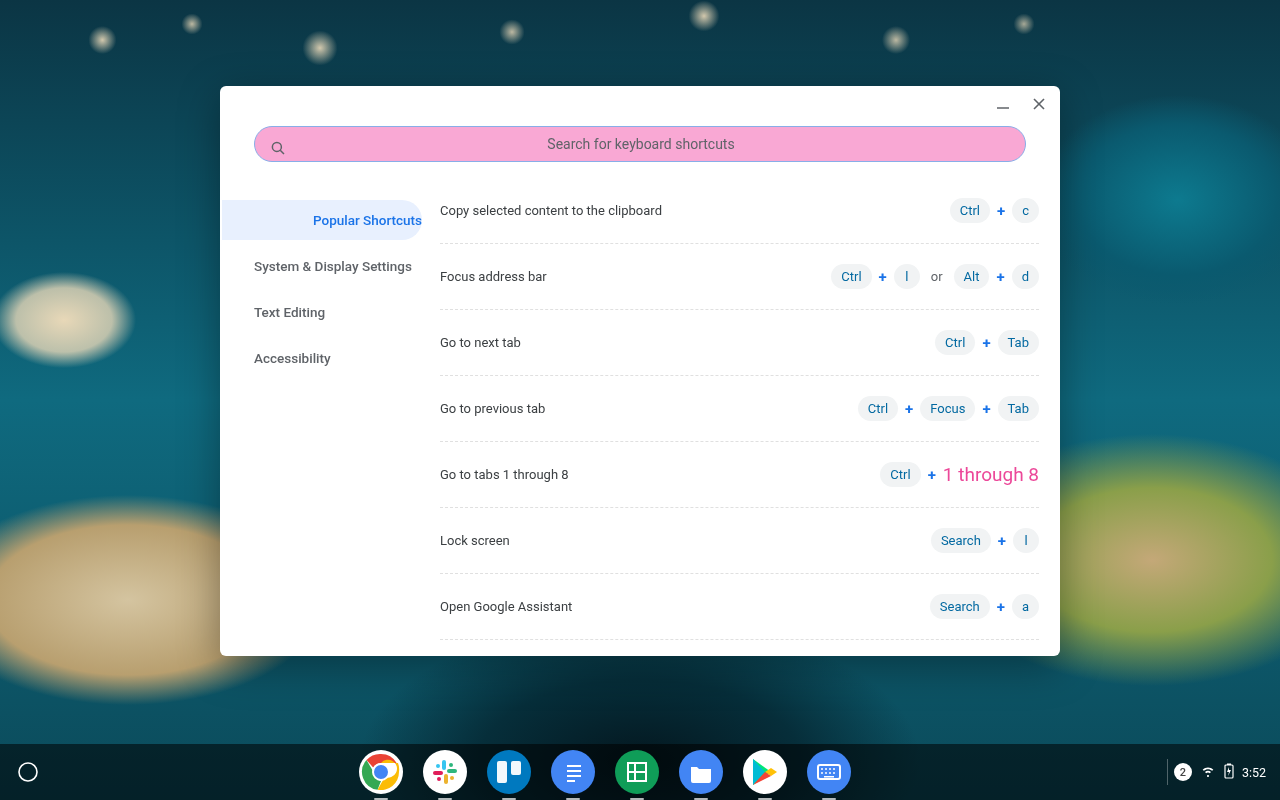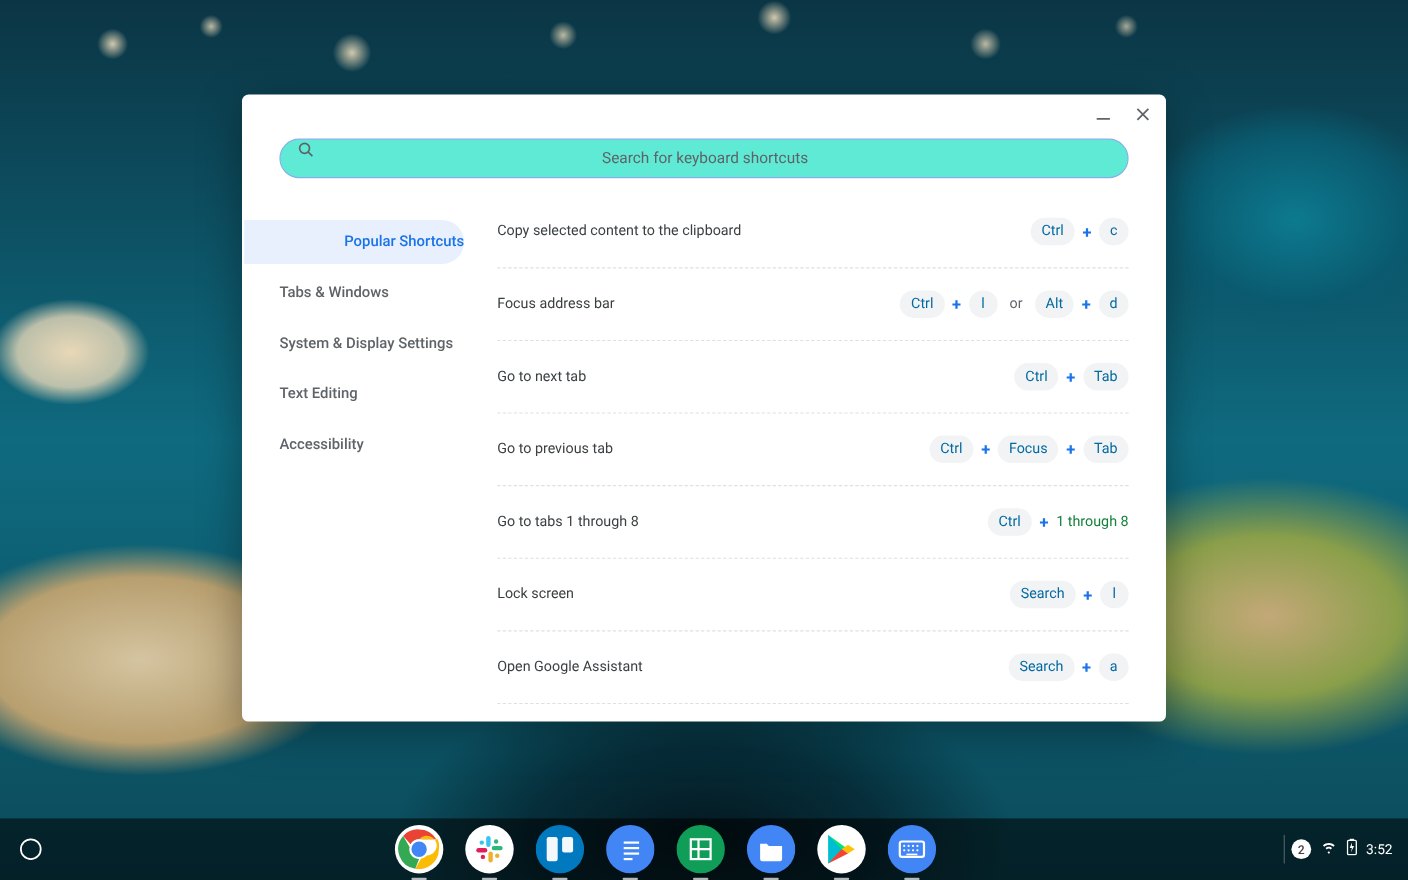--- a/index.html
+++ b/index.html
@@ -58,23 +58,23 @@
     }
     .titlebar svg { cursor: pointer; }
     .search-wrap {
       padding: 0 34px 16px 34px;
     }
     .search-box {
       width: 100%;
       height: 36px;
       border: 1.5px solid #88aee8;
       border-radius: 18px;
-      background: #5eead4;
-      display: flex;
-      align-items: flex-start;
+      background: #f9a8d4;
+      display: flex;
+      align-items: flex-end;
     }
     .search-box svg {
       margin-left: 14px;
     }
     .search-input {
       border: none;
       background: transparent;
       flex: 1;
       height: 100%;
       text-align: center;
@@ -112,23 +112,22 @@
     }
     .sidebar-item.active {
       color: #1a73e8;
       background: #e8f0fe;
       width: 200px;
       margin-left: 0;
       justify-content: flex-end;
     }
     .main {
       flex: 1;
-      padding-right: 34px;
+      padding-right: 21px;
       overflow-y: hidden;
-      margin-left: 12px;
     }
     .row {
       display: flex;
       align-items: center;
       justify-content: space-between;
       padding: 20px 0;
       border-top: 1px dashed #e0e0e0;
     }
     .row:first-child {
       border-top: none;
@@ -155,22 +154,22 @@
       color: #1a73e8;
       font-weight: bold;
       font-size: 15px;
     }
     .or {
       color: #5f6368;
       font-size: 13px;
       padding: 0 4px;
     }
     .txt {
-      color: #15803d;
-      font-size: 13px;
+      color: #ec4899;
+      font-size: 19px;
     }
     
     .shelf {
       position: absolute;
       bottom: 0;
       left: 0;
       right: 0;
       height: 56px;
       background: rgba(0,0,0,0.55);
       display: flex;
@@ -269,23 +268,20 @@
           </svg>
       </span>
       <input class="search-input" type="text" placeholder="Search for keyboard shortcuts" style="">
     </div>
   </div>
 
   <div class="content">
     <div class="sidebar" id="sidebar">
         <div class="sidebar-item active">
           <span>Popular Shortcuts</span>
-        </div>
-        <div class="sidebar-item">
-          <span>Tabs &amp; Windows</span>
         </div>
         <div class="sidebar-item">
           <span>System &amp; Display Settings</span>
         </div>
         <div class="sidebar-item">
           <span>Text Editing</span>
         </div>
         <div class="sidebar-item">
           <span>Accessibility</span>
         </div>

